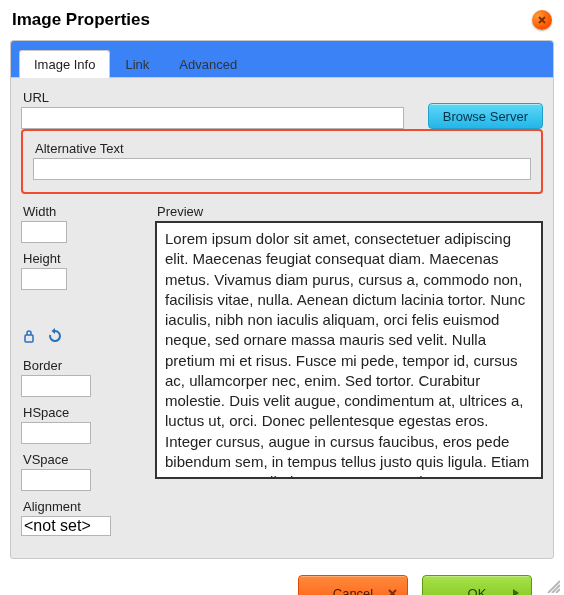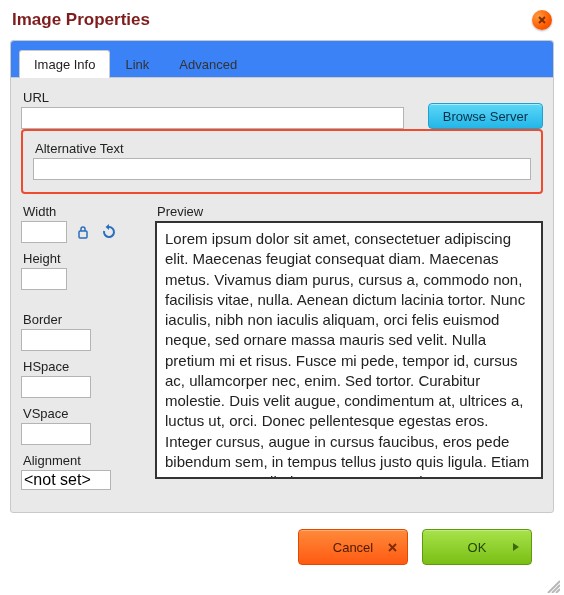--- a/index.html
+++ b/index.html
@@ -5,21 +5,21 @@
   * { box-sizing: border-box; }
   html, body { margin:0; padding:0; }
   body {
     width:564px; height:595px;
     font-family: Arial, Helvetica, sans-serif;
     font-size:13px; color:#333; background:#fff;
     position:relative;
   }
   .dialog { width:564px; height:595px; padding:6px 10px 0 10px; position:relative; }
   .title-row { display:flex; align-items:center; justify-content:space-between; padding:4px 2px 10px 2px; }
-  .title { font-size:17px; font-weight:bold; color:#7f1d1d; }
+  .title { font-size:17px; font-weight:bold; color:#000000; }
   .close-btn {
     width:20px; height:20px; border-radius:50%;
     background: radial-gradient(circle at 30% 30%, #ff9a3d, #ff5a00 60%, #e04400);
     box-shadow:0 1px 2px rgba(0,0,0,0.3); display:flex; align-items:center; justify-content:center;
     cursor:pointer;
   }
   .panel {
     border:1px solid #c9c9c9; background:#e9e9e9; border-radius:3px;
     padding:10px 10px 14px 10px; position:relative;
   }
@@ -41,21 +41,21 @@
     background: linear-gradient(#5cd7f7,#23b6e8); color:#05324a; font-size:13px; cursor:pointer;
     box-shadow: inset 0 1px 0 rgba(255,255,255,0.5);
   }
   .alt-box {
     border:2px solid #ef4b2f; border-radius:4px; padding:8px 10px 12px 10px; margin-bottom:8px; background:#e9e9e9;
   }
   .cols { display:flex; gap:14px; }
   .leftcol { width:120px; }
   .rightcol { flex:1; }
   .dim-group { margin-bottom:8px; }
-  .dim-row { display:flex; align-items:flex-start; gap:8px; }
+  .dim-row { display:flex; align-items:flex-start; gap:8px;flex-direction:column; }
   .wh-col {}
   .tiny { width:46px; height:22px; border:1px solid #b4b4b4; background:#fff; padding:0 4px; font-size:13px;}
   .tiny-w { width:70px; height:22px; border:1px solid #b4b4b4; background:#fff; padding:0 4px; font-size:13px;}
   .icons-col { display:flex; align-items:center; gap:10px; padding-top:22px; }
   .lock-icon, .refresh-icon { width:16px; height:16px; cursor:pointer; display:flex; align-items:center; justify-content:center; }
   .spacer12 { height:12px; }
   .align-select { width:90px; height:20px; border:1px solid #b4b4b4; background:#fff; font-size:16px; padding:0 2px;}
   .preview-box {
     border:2px solid #333; background:#fff; height:258px; padding:6px 8px; overflow:auto;
     font-size:15px; line-height:1.35; color:#222;

